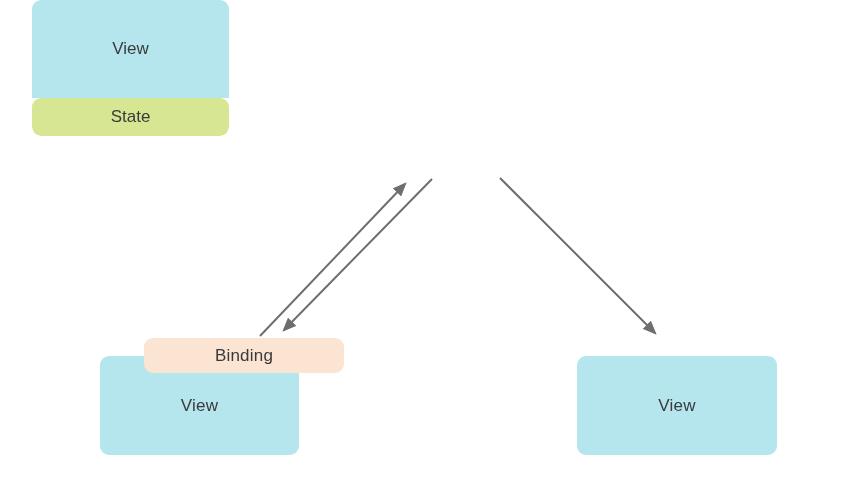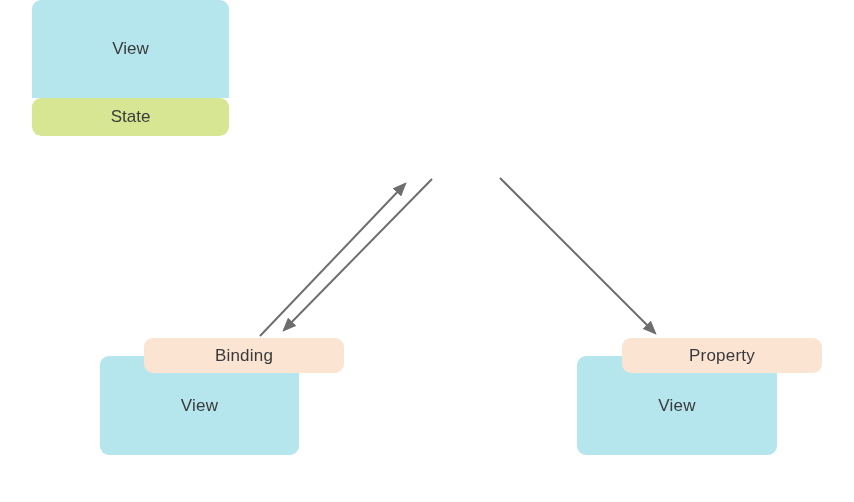--- a/index.html
+++ b/index.html
@@ -104,17 +104,14 @@
   <div class="node view-box left-view" style="background: rgb(181, 230, 238);">
     <span>View</span>
   </div>
   <div class="node accessor-box binding-box" style="background: rgb(252, 228, 210);">
     <span>Binding</span>
   </div>
 
   <div class="node view-box right-view" style="background: rgb(181, 230, 238);">
     <span>View</span>
   </div>
-  <div class="node accessor-box property-box" style="background: rgb(252, 228, 210);">
-    <span>Property</span>
-  </div>
 
 </div>
 
 </body></html>

